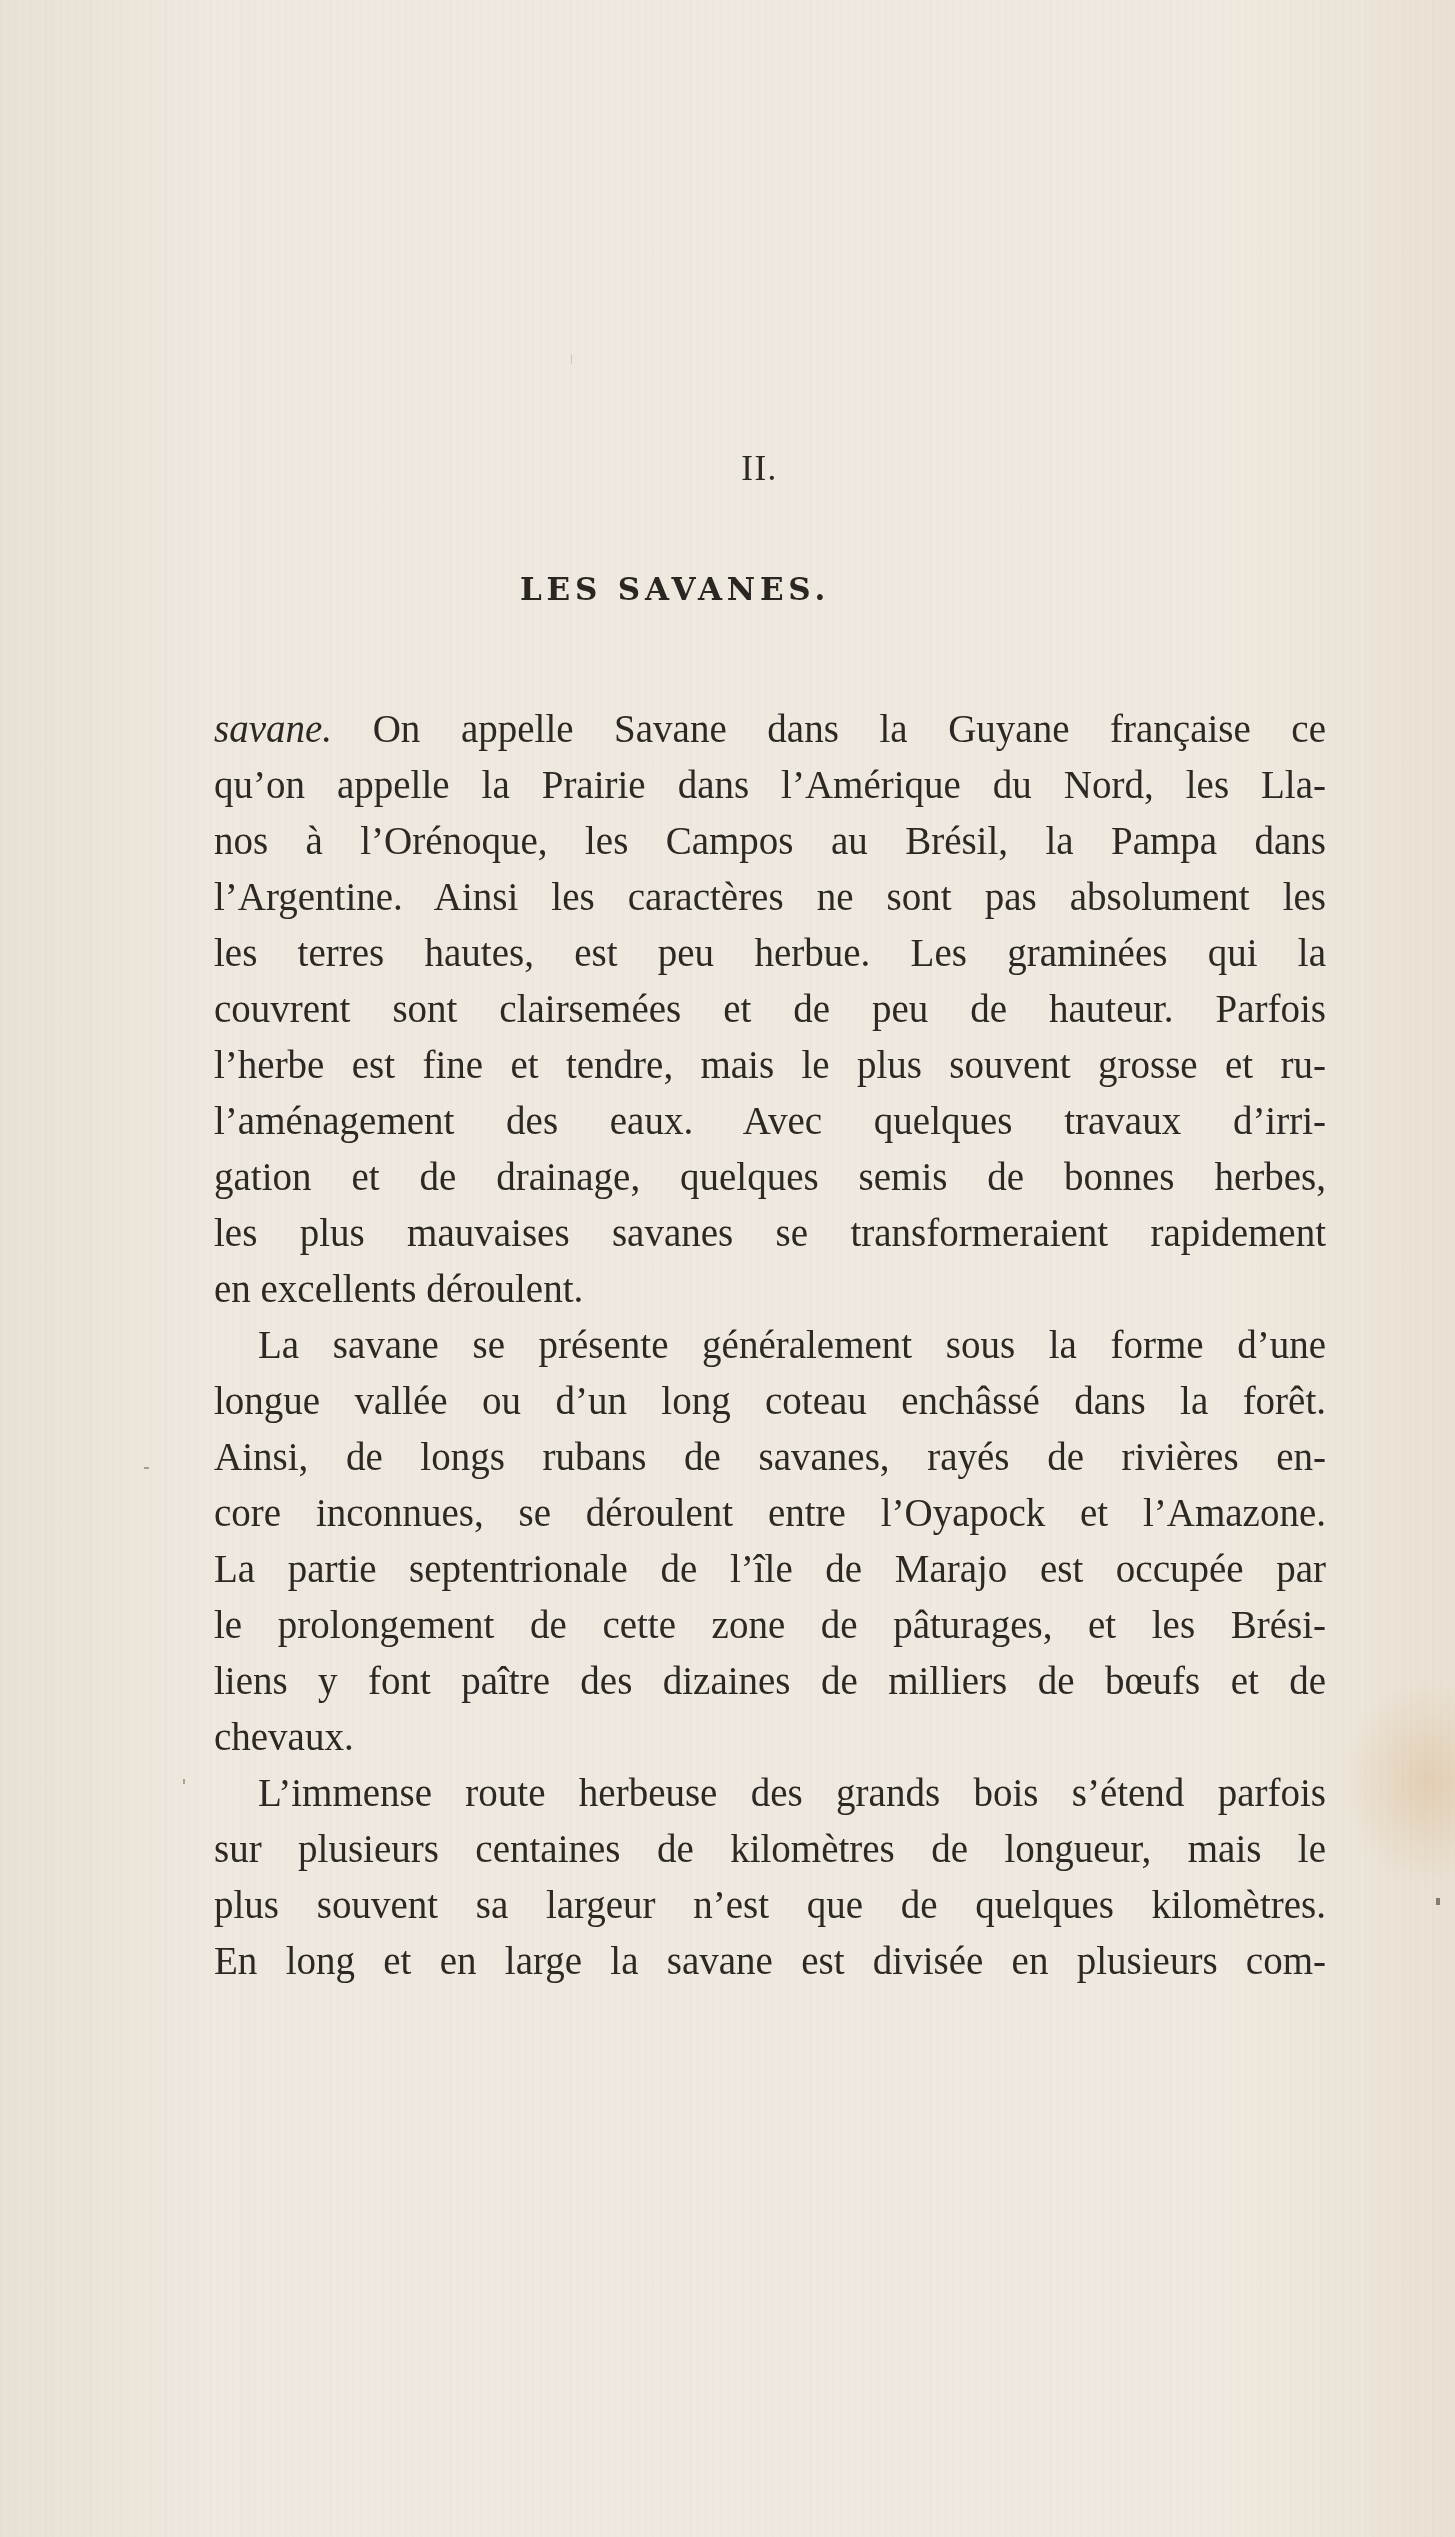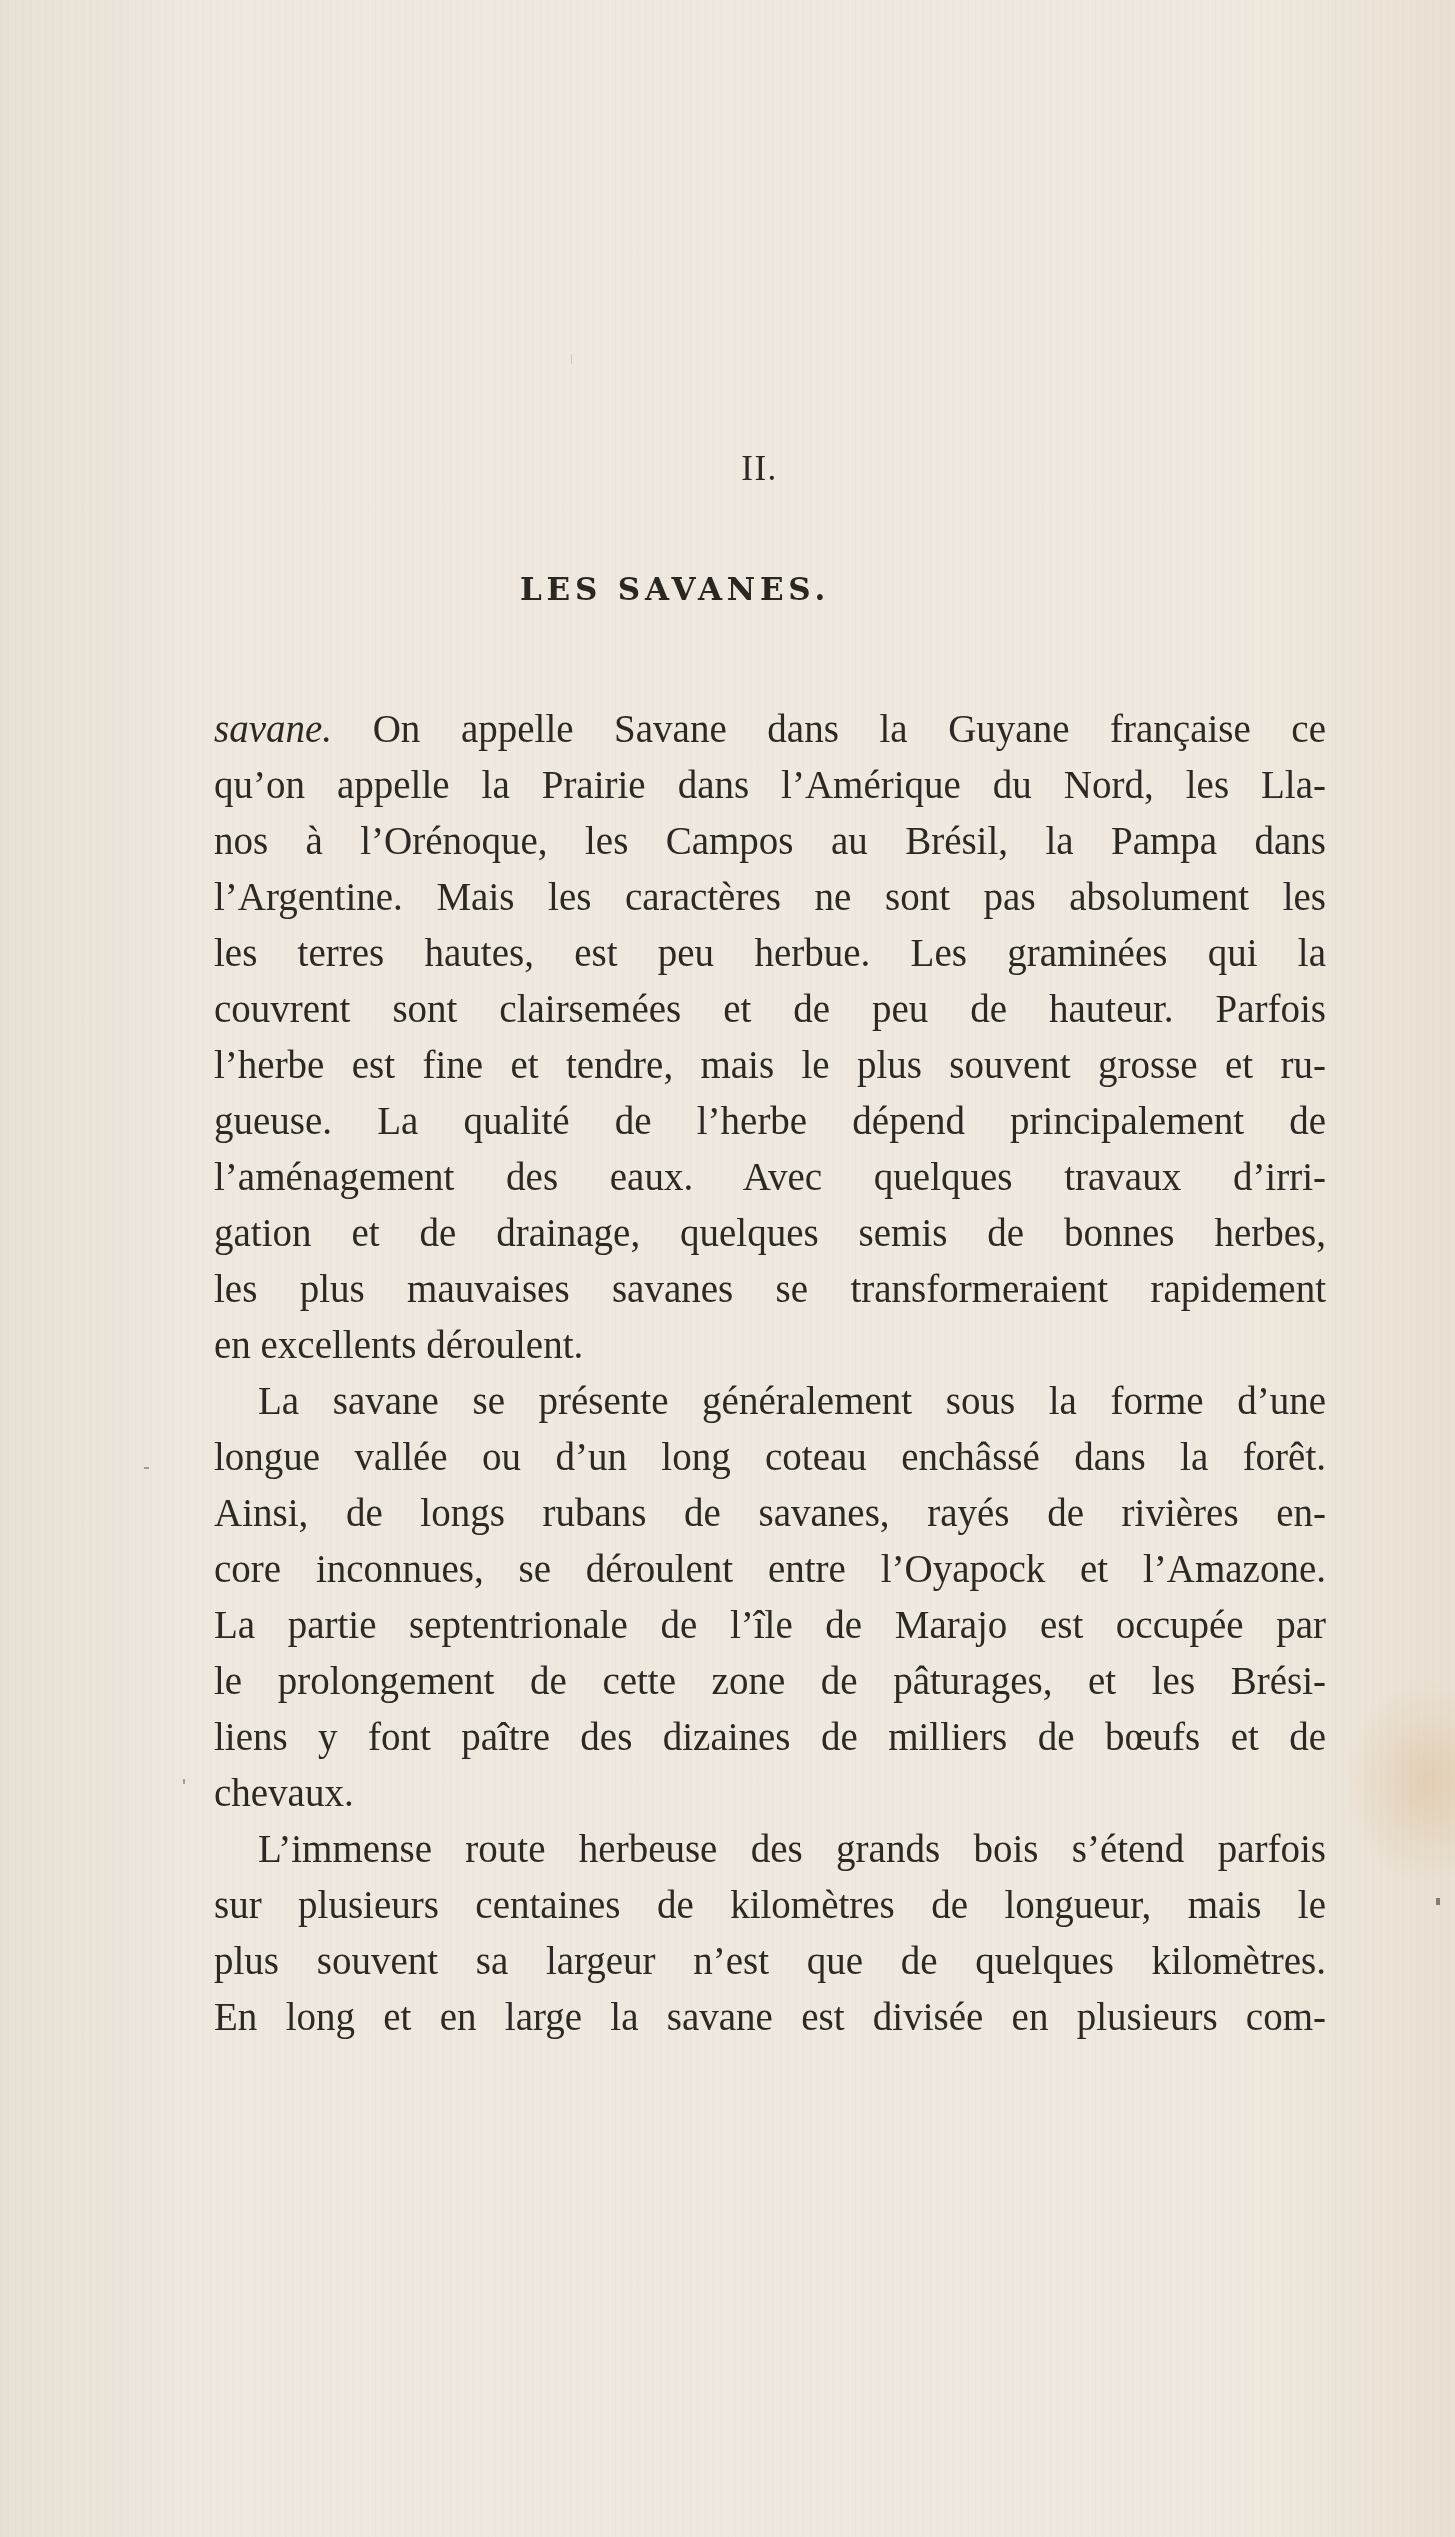--- a/index.html
+++ b/index.html
@@ -87,25 +87,24 @@
 <div class="page">
   <div class="chapter-number">II.</div>
   <div class="chapter-title">LES SAVANES.</div>
 
   <div class="body-text">
 
     <div>
       <span class="line"><span class="it">savane.</span><span> On appelle Savane dans la Guyane française ce</span></span>
       <span class="line">qu’on appelle la Prairie dans l’Amérique du Nord, les Lla-</span>
       <span class="line">nos à l’Orénoque, les Campos au Brésil, la Pampa dans</span>
-      <span class="line">l’Argentine. Mais les caractères ne sont pas absolument les</span>
+      <span class="line">l’Argentine. Ainsi les caractères ne sont pas absolument les</span>
       <span class="line">les terres hautes, est peu herbue. Les graminées qui la</span>
       <span class="line">couvrent sont clairsemées et de peu de hauteur. Parfois</span>
       <span class="line">l’herbe est fine et tendre, mais le plus souvent grosse et ru-</span>
-      <span class="line">gueuse. La qualité de l’herbe dépend principalement de</span>
       <span class="line">l’aménagement des eaux. Avec quelques travaux d’irri-</span>
       <span class="line">gation et de drainage, quelques semis de bonnes herbes,</span>
       <span class="line">les plus mauvaises savanes se transformeraient rapidement</span>
       <span class="line last">en excellents déroulent.</span>
     </div>
 
     <div>
       <span class="line indent">La savane se présente généralement sous la forme d’une</span>
       <span class="line">longue vallée ou d’un long coteau enchâssé dans la forêt.</span>
       <span class="line">Ainsi, de longs rubans de savanes, rayés de rivières en-</span>

